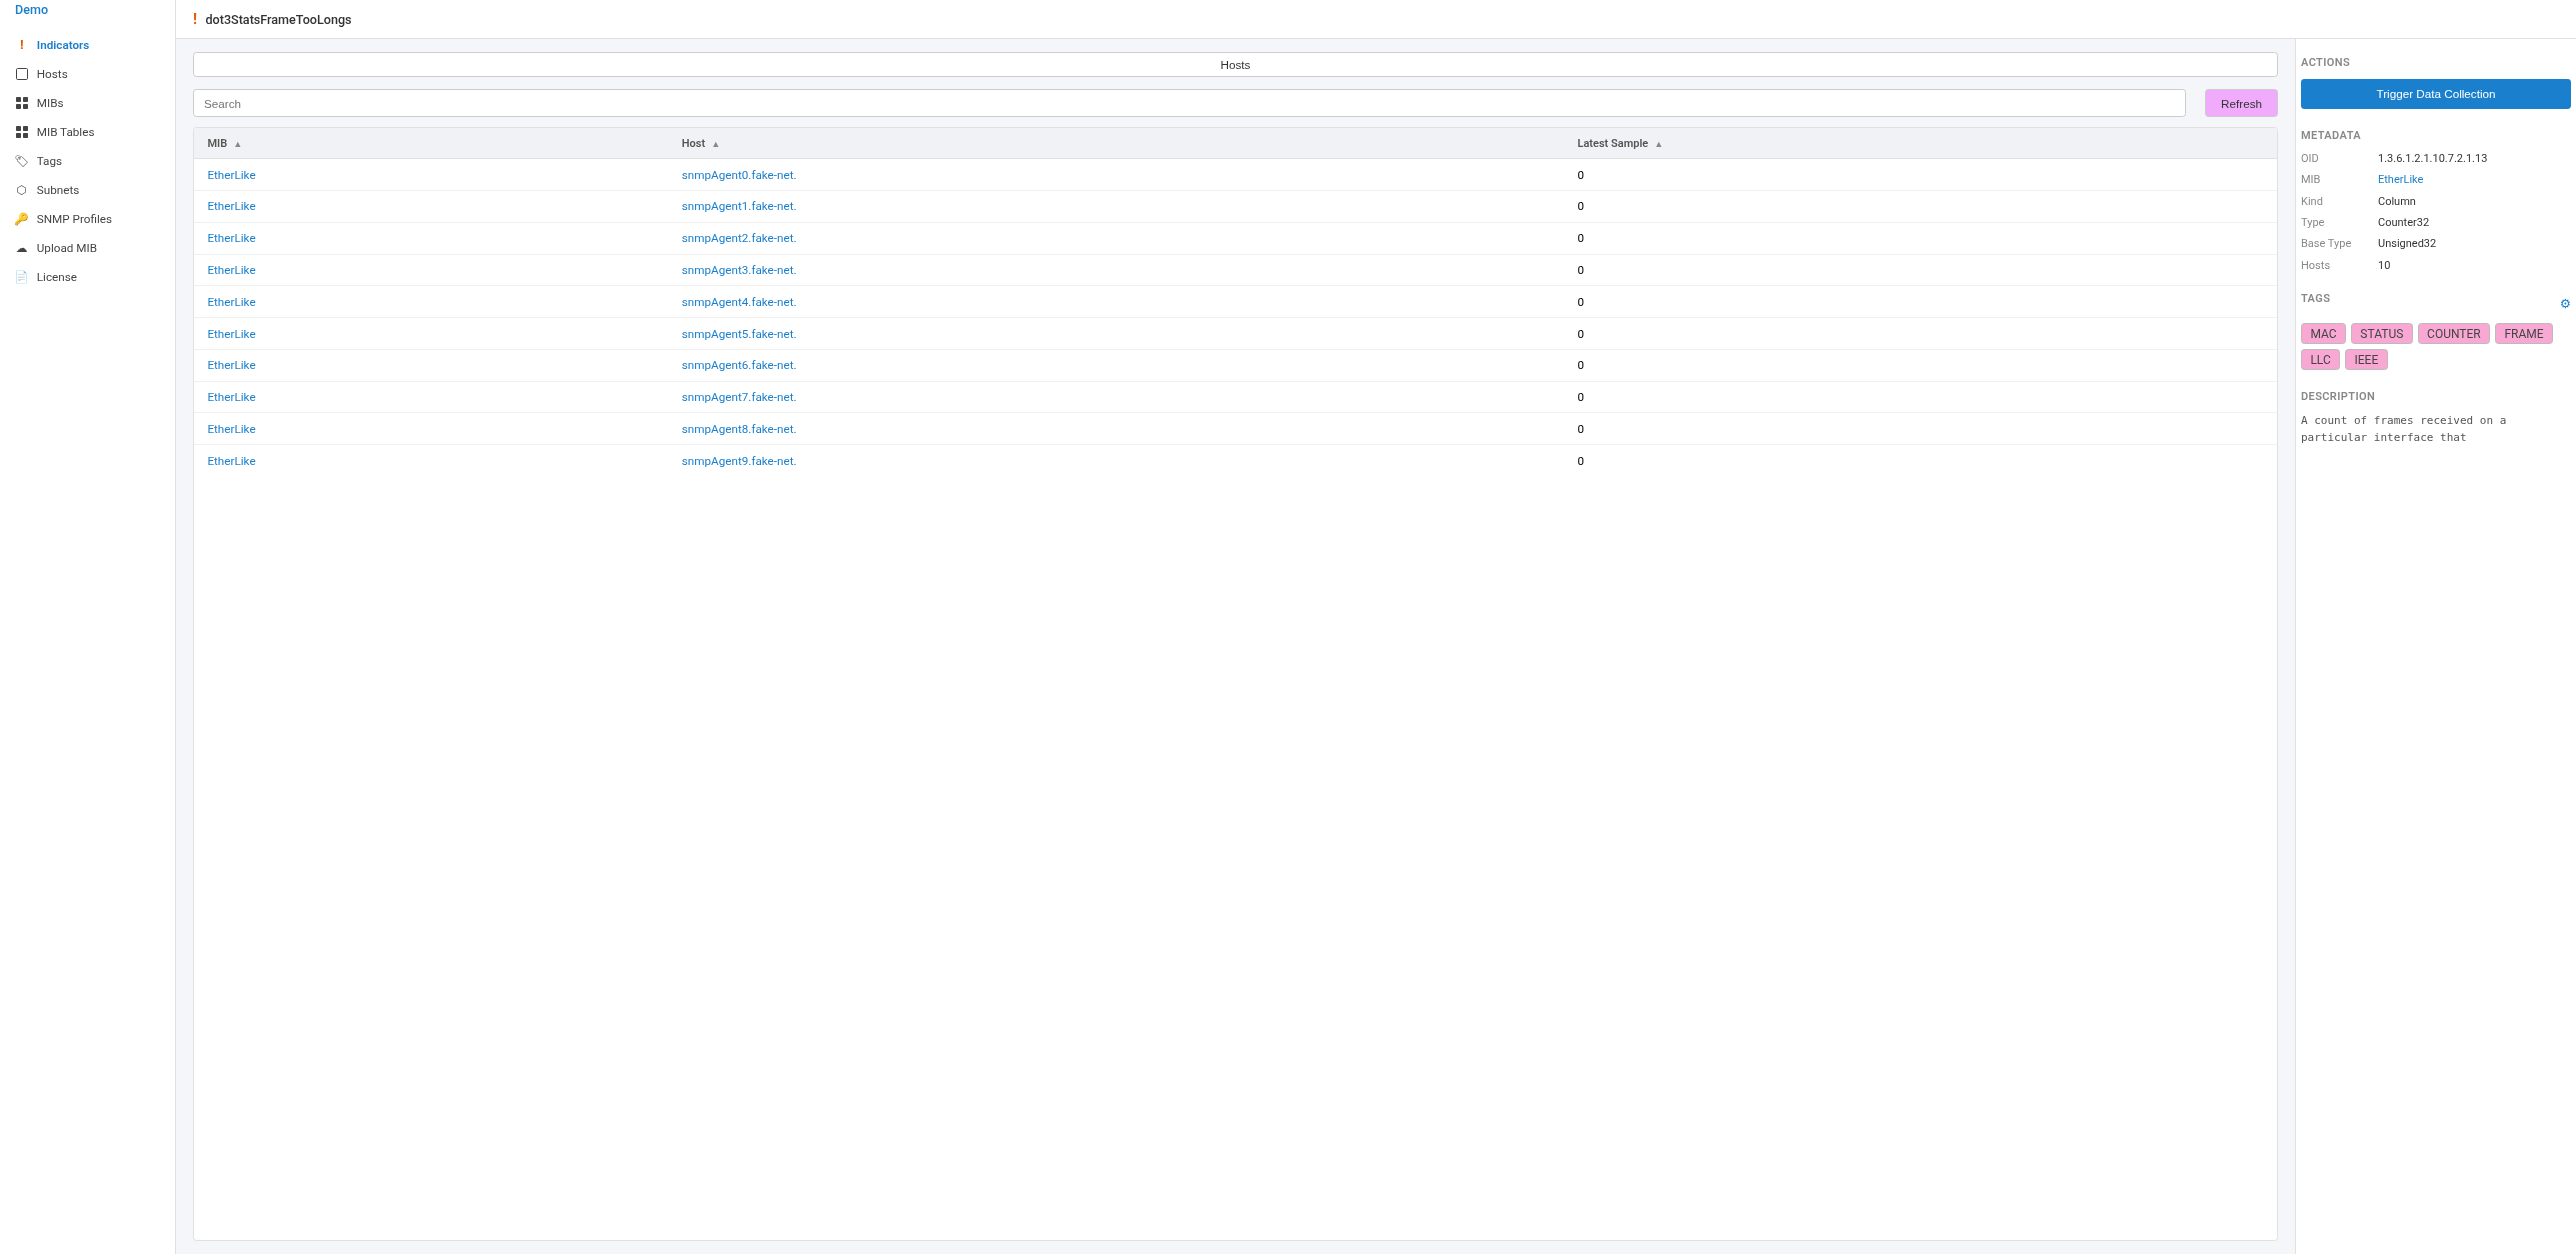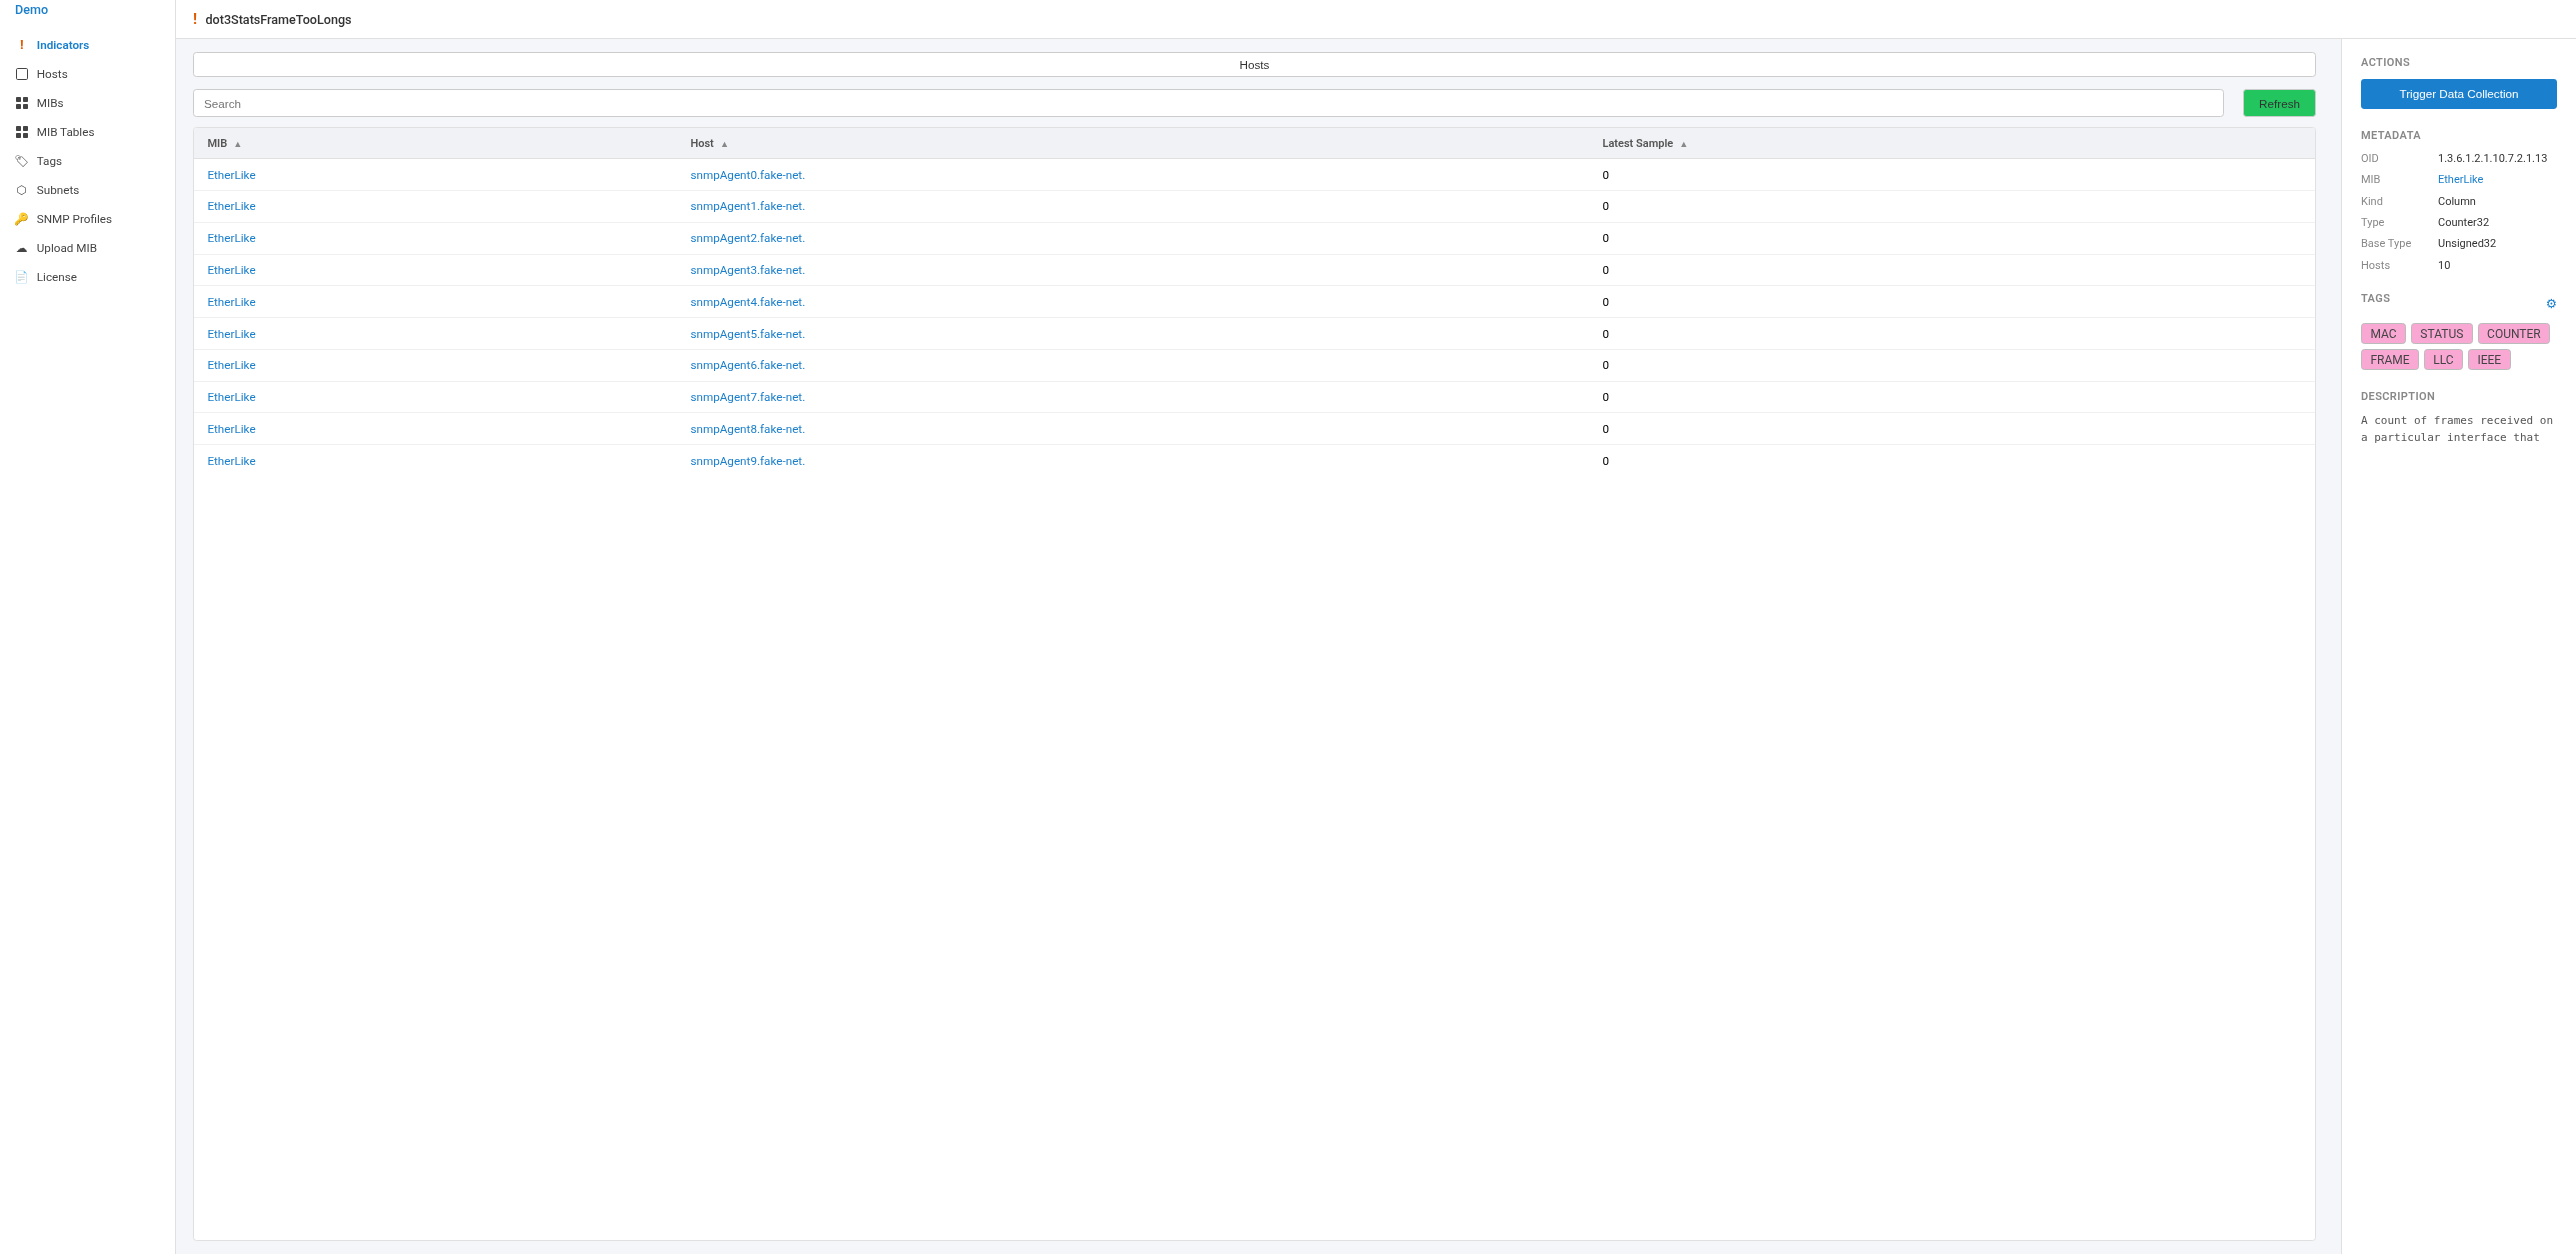--- a/index.html
+++ b/index.html
@@ -122,21 +122,21 @@
       flex: 1;
       padding: 6.7px 10px;
       border: 0.8px solid #ccc;
       border-radius: 3.4px;
       font-size: 11.7px;
       outline: none;
       background: #fff;
     }
     .refresh-button {
       padding: 6.7px 15px;
-      background: #22c55e;
+      background: #f0abfc;
       border: 0.8px solid #ccc;
       border-radius: 3.4px;
       font-size: 11.7px;
       color: #333;
       cursor: pointer;
     }
 
     .data-table {
       flex: 1;
       overflow-y: auto;
@@ -173,27 +173,26 @@
       display: flex;
       justify-content: flex-end;
       padding: 8.4px 3.4px 0 3.4px;
       font-size: 11px;
       color: #666;
       gap: 13.4px;
     }
 
     
     .right-panel {
-      width: 235px;
+      width: 281px;
       background: #fff;
       border-left: 0.8px solid #e0e0e0;
-      padding: 17px 19px;
+      padding: 17px 5px;
       overflow-y: auto;
       flex-shrink: 0;
-      margin-left: 8px;
     }
     .panel-section-title {
       font-size: 11px;
       font-weight: 600;
       color: #888;
       text-transform: uppercase;
       letter-spacing: 0.4px;
       margin-bottom: 10px;
     }
     .trigger-btn {

